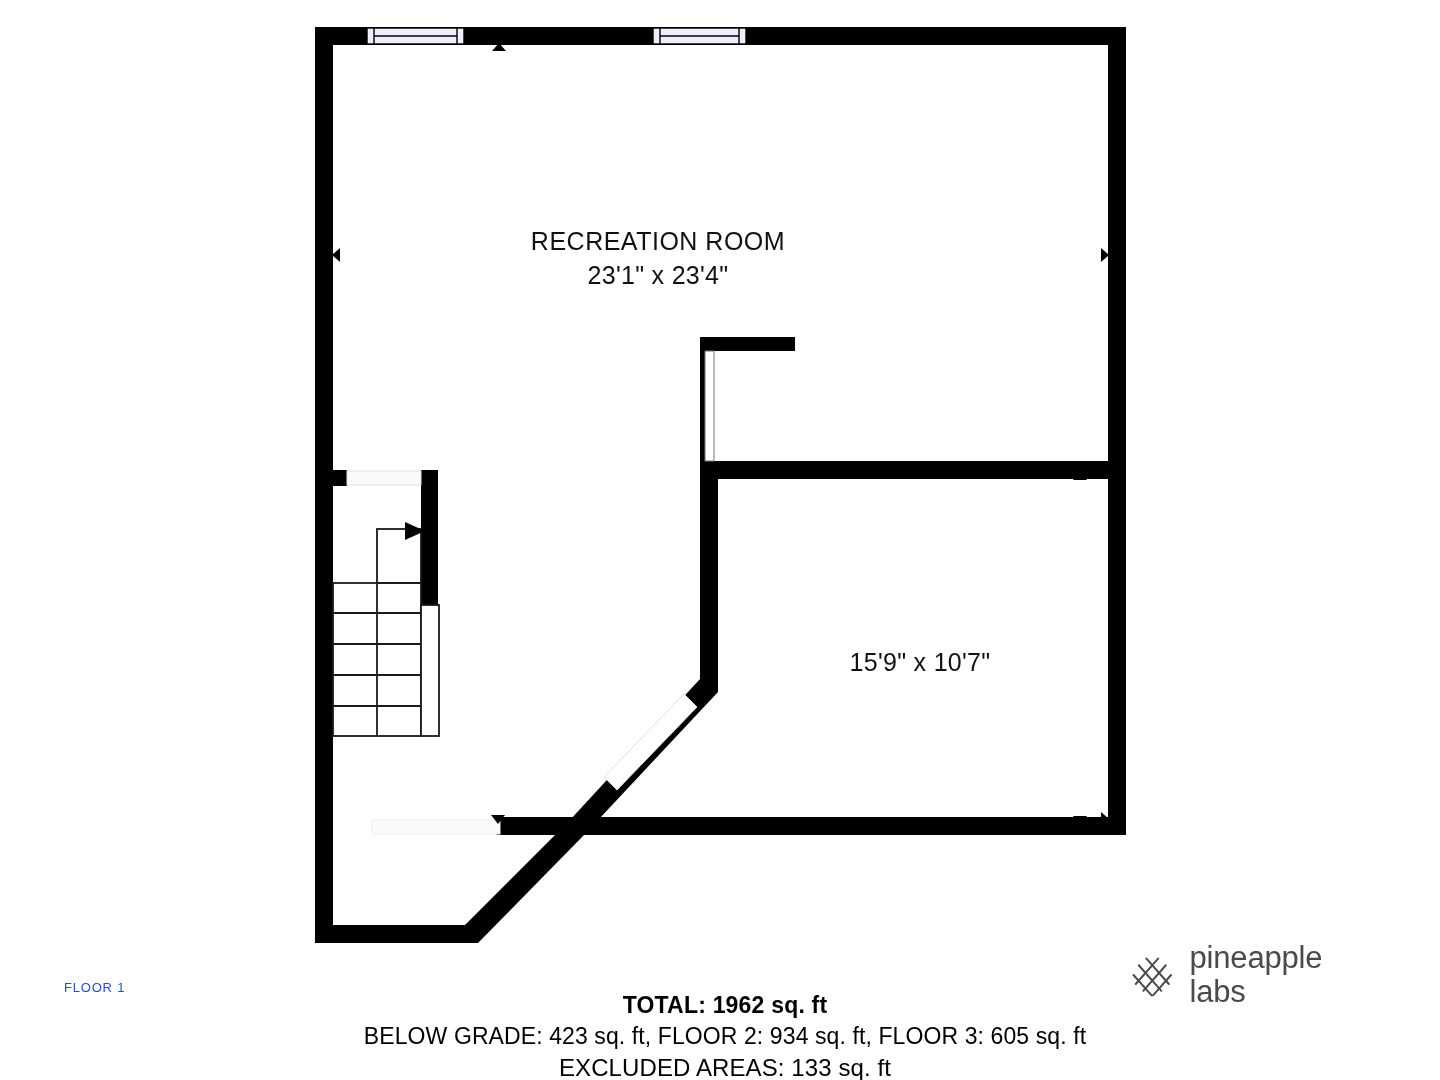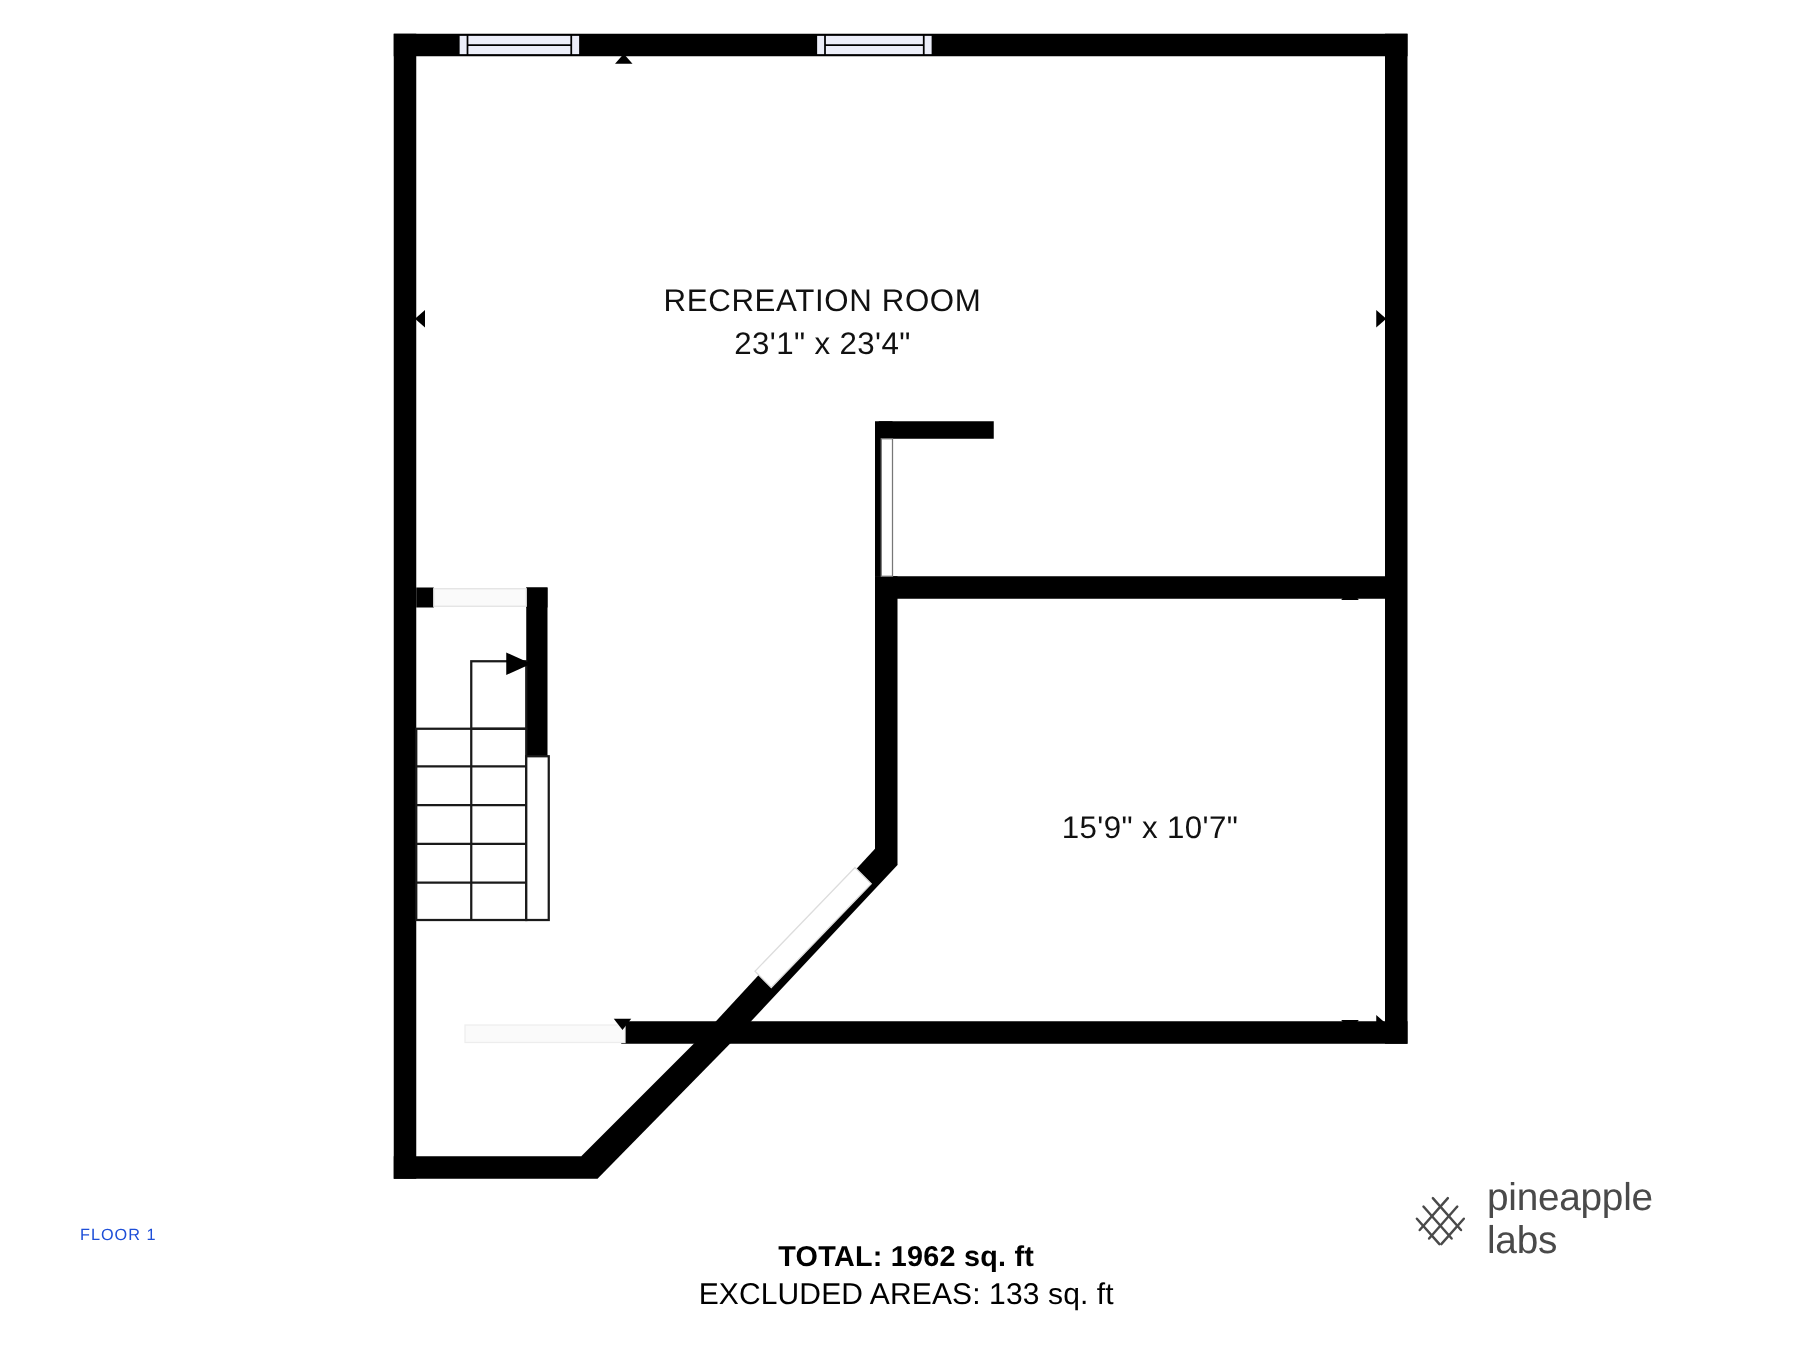--- a/index.html
+++ b/index.html
@@ -227,20 +227,21 @@
     <div class="room-name">RECREATION ROOM</div>
     <div class="room-dims">23'1" x 23'4"</div>
   </div>
 
   <div class="room-label-group" id="utility-room-label">
     <div class="room-dims">15'9" x 10'7"</div>
   </div>
 
   <div id="summary-block">
     <div id="summary-total">TOTAL: 1962 sq. ft</div>
+    <div id="summary-breakdown">BELOW GRADE: 423 sq. ft, FLOOR 2: 934 sq. ft, FLOOR 3: 605 sq. ft</div>
     <div id="summary-excluded">EXCLUDED AREAS: 133 sq. ft</div>
   </div>
 
   <div id="brand-logo">
     <svg id="brand-logo-mark" viewBox="0 0 62 62">
       <g stroke="#4a4a4a" stroke-width="2.6" stroke-linecap="round" fill="none">
 
         <line x1="13" y1="18" x2="43" y2="52"></line>
         <line x1="23" y1="9" x2="53" y2="43"></line>
         <line x1="6" y1="31" x2="30" y2="58"></line>

